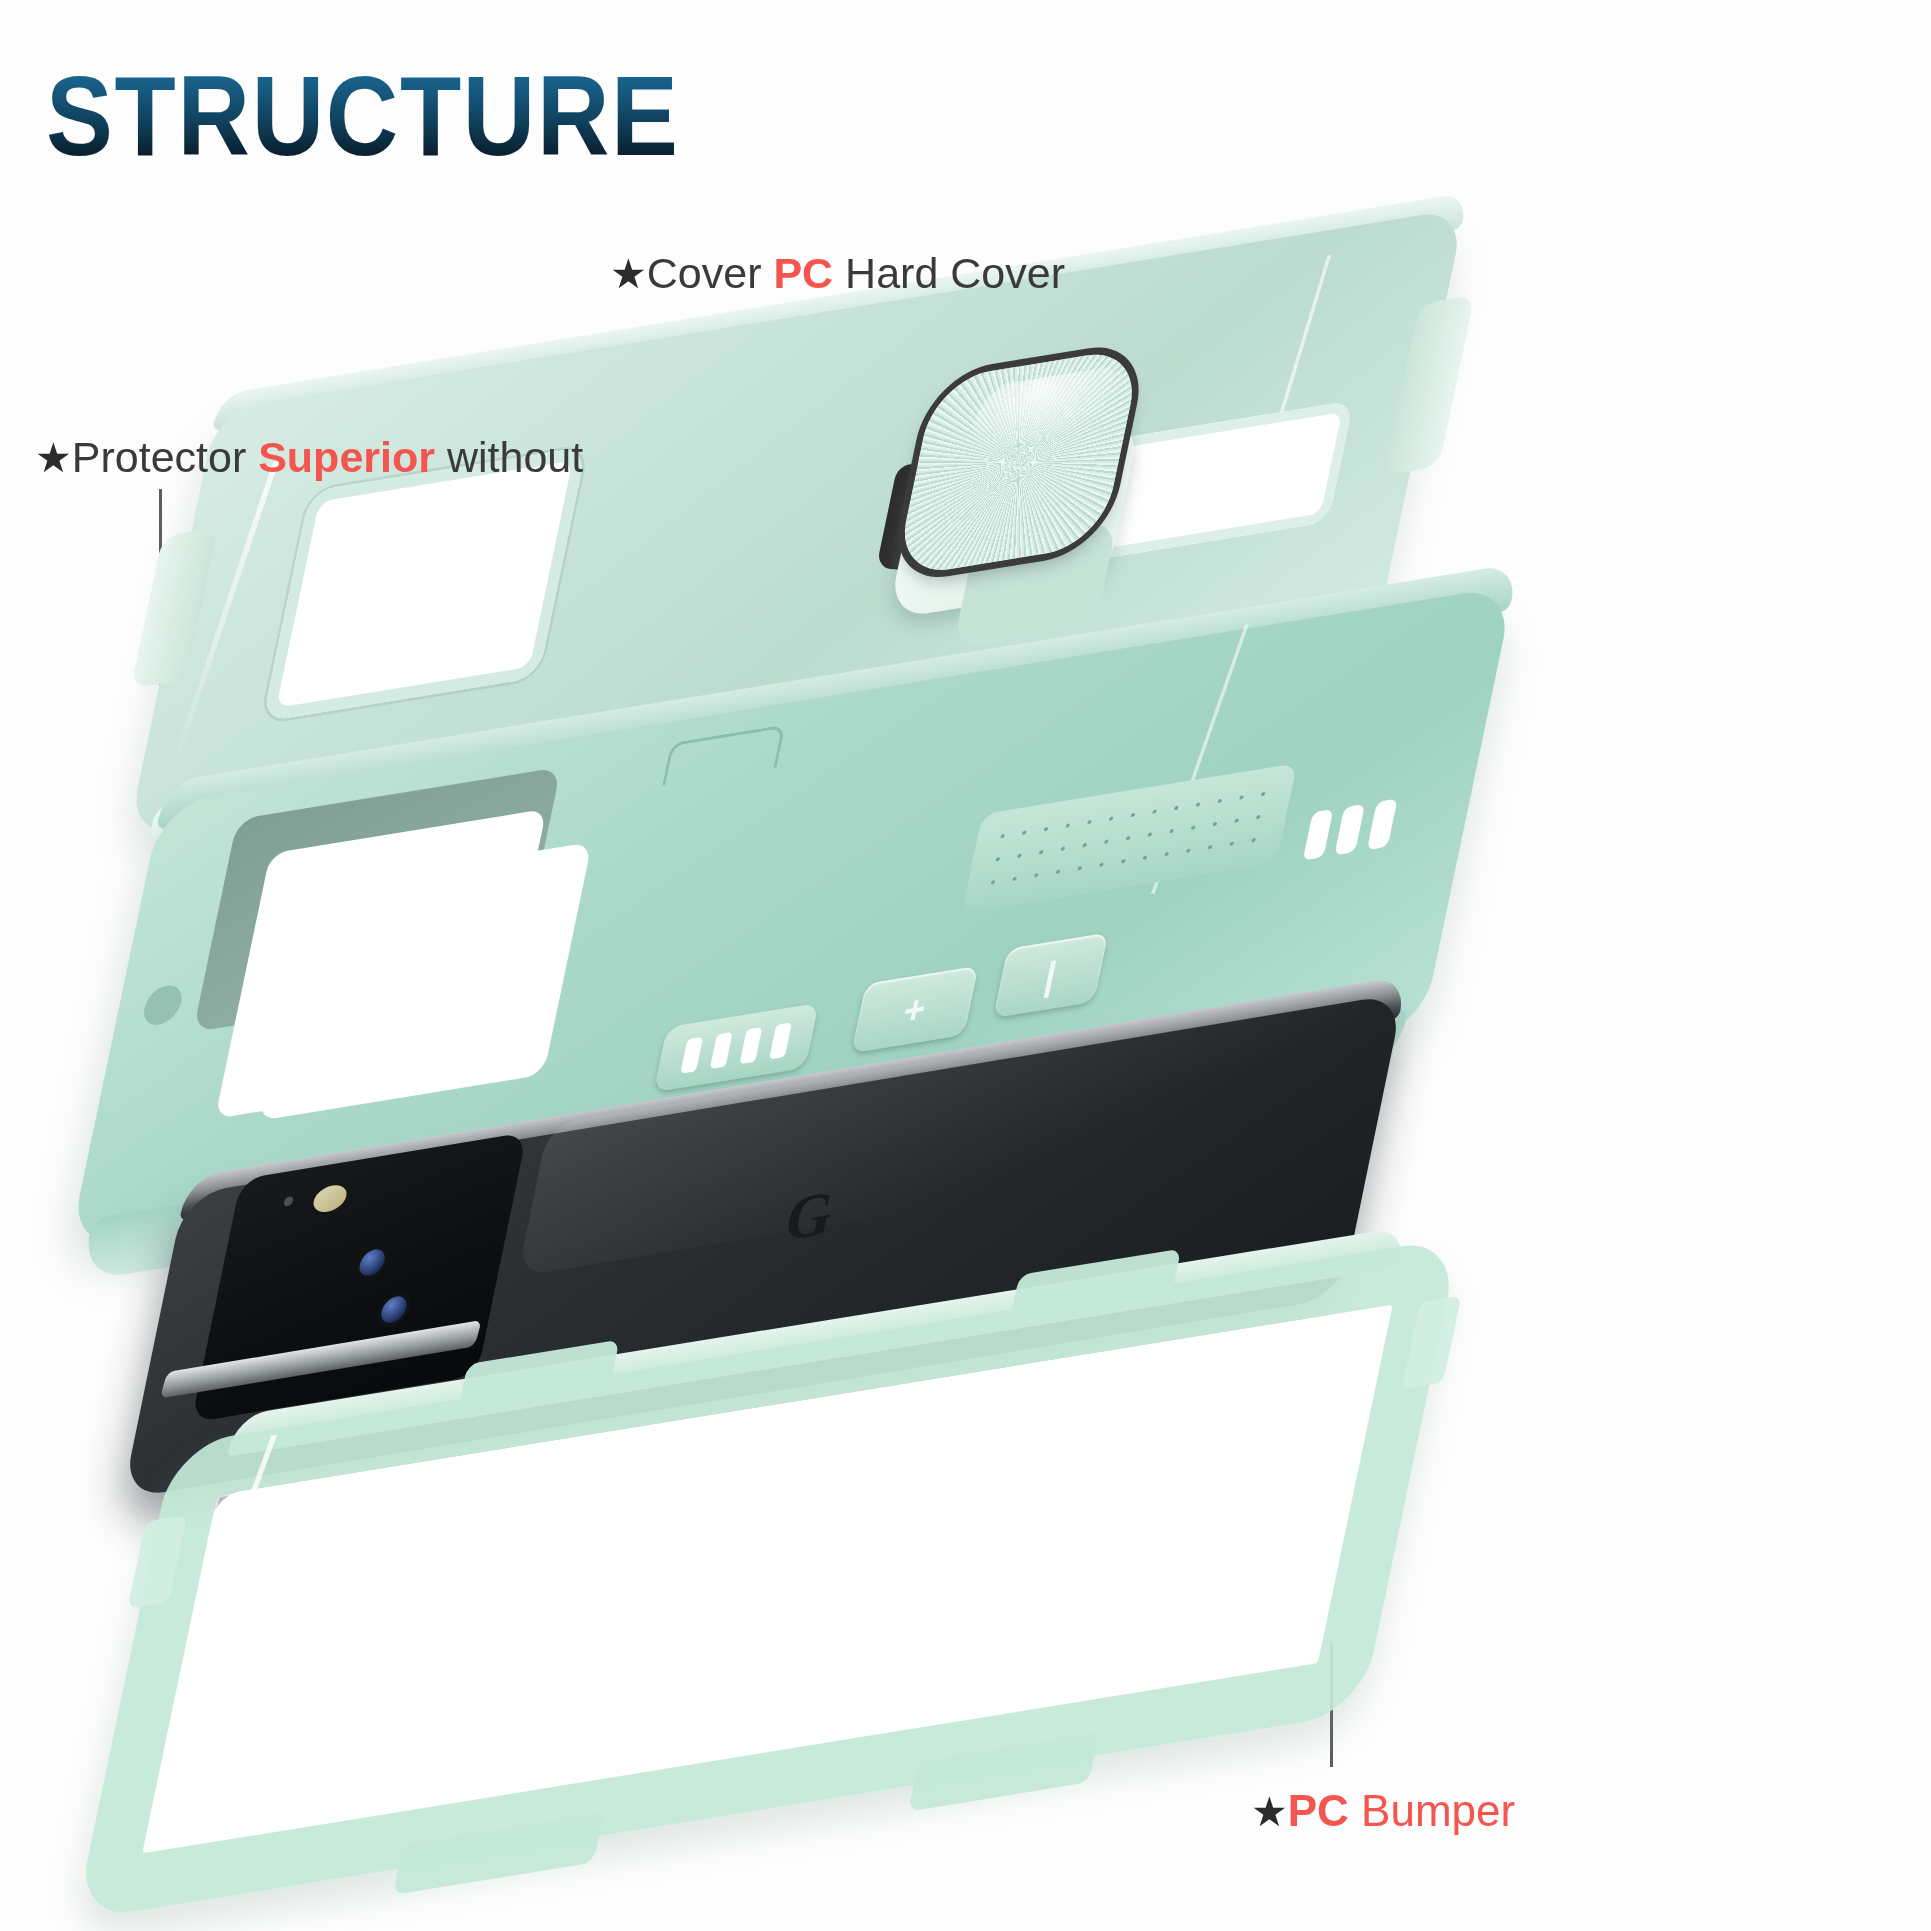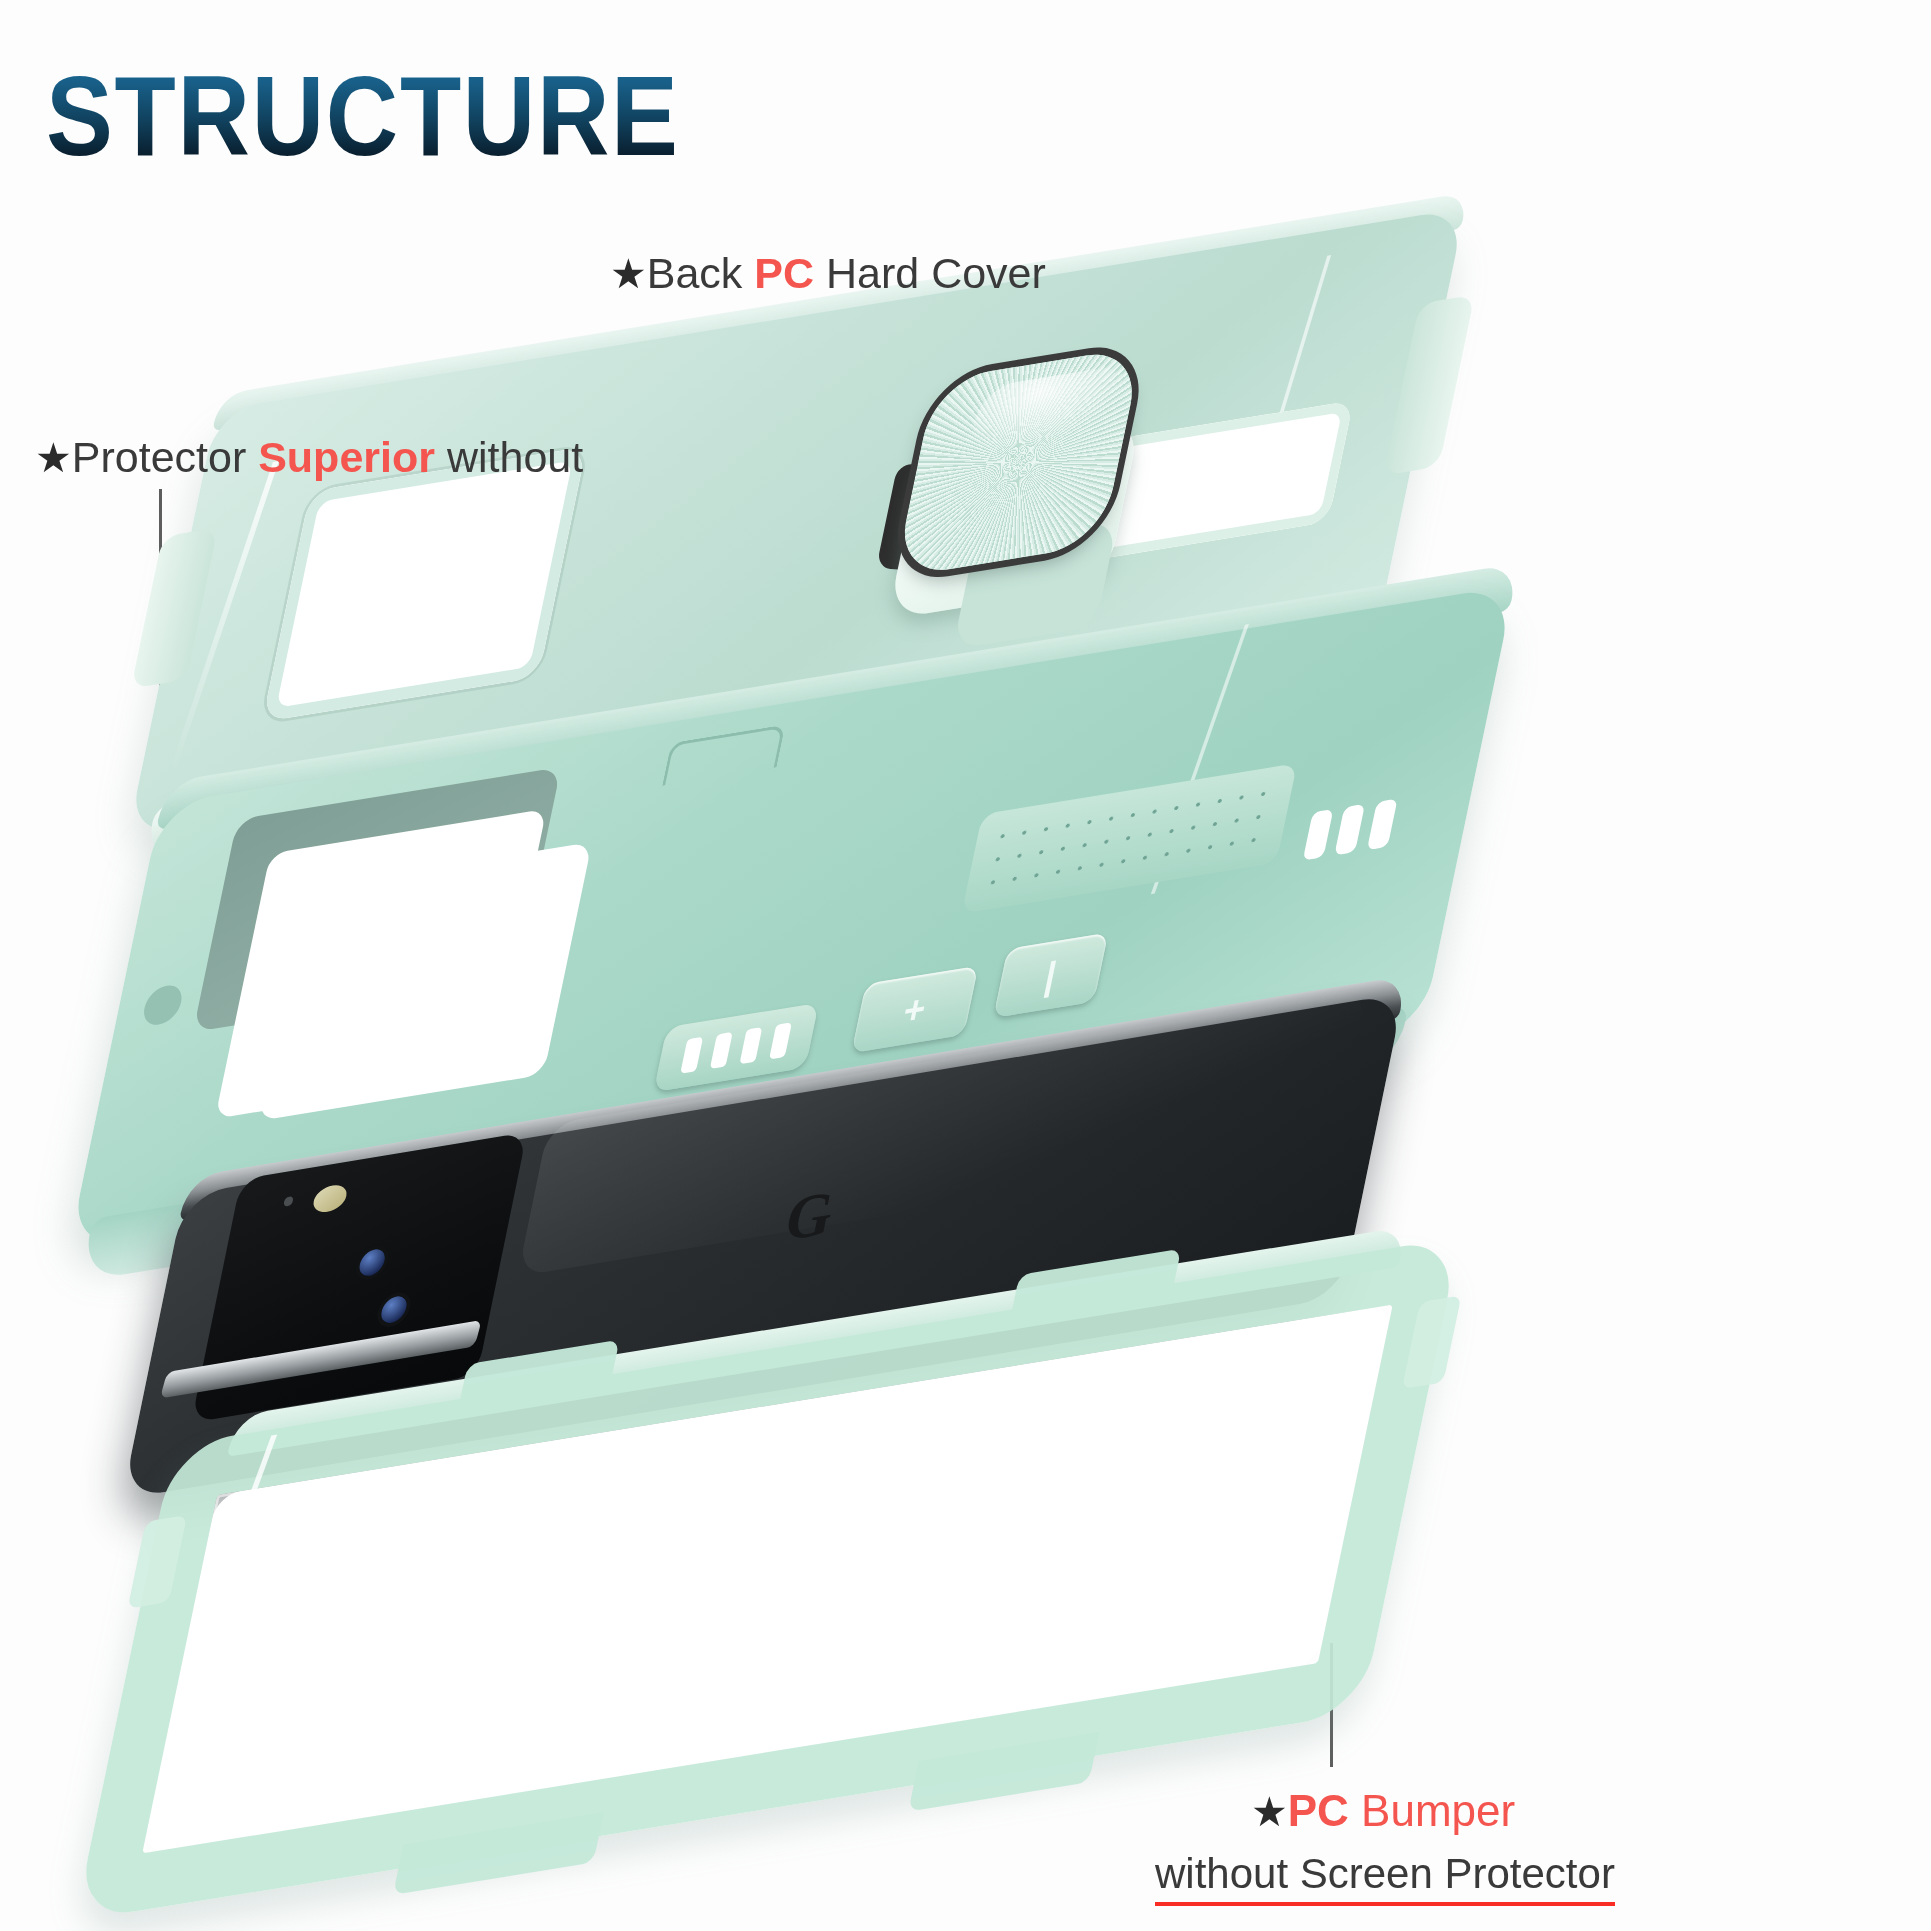--- a/index.html
+++ b/index.html
@@ -392,27 +392,26 @@
     <div class="tab t1"></div>
     <div class="tab t2"></div>
     <div class="tab b1"></div>
     <div class="tab b2"></div>
     <div class="corner-clip cl"></div>
     <div class="corner-clip cr"></div>
     <div class="sheen"></div>
   </div>
 
   <div class="label" id="label-back-cover">
-    <span class="star">★</span><span>Back </span><span class="hl">PC</span><span> Hard Cover</span>
+    <span class="star">★</span><span>Cover </span><span class="hl">PC</span><span> Hard Cover</span>
   </div>
 
   <div class="label" id="label-silicone">
     <span class="star">★</span><span>Protector </span><span class="hl">Superior</span><span> without</span>
   </div>
 
   <div class="label" id="label-bumper">
     <span class="star">★</span><span class="hl">PC</span><span class="hl-reg"> Bumper</span>
   </div>
 
-  <div class="label underline-red" id="label-no-sp">without Screen Protector</div>
 
 </div>
 
 
 </body></html>

